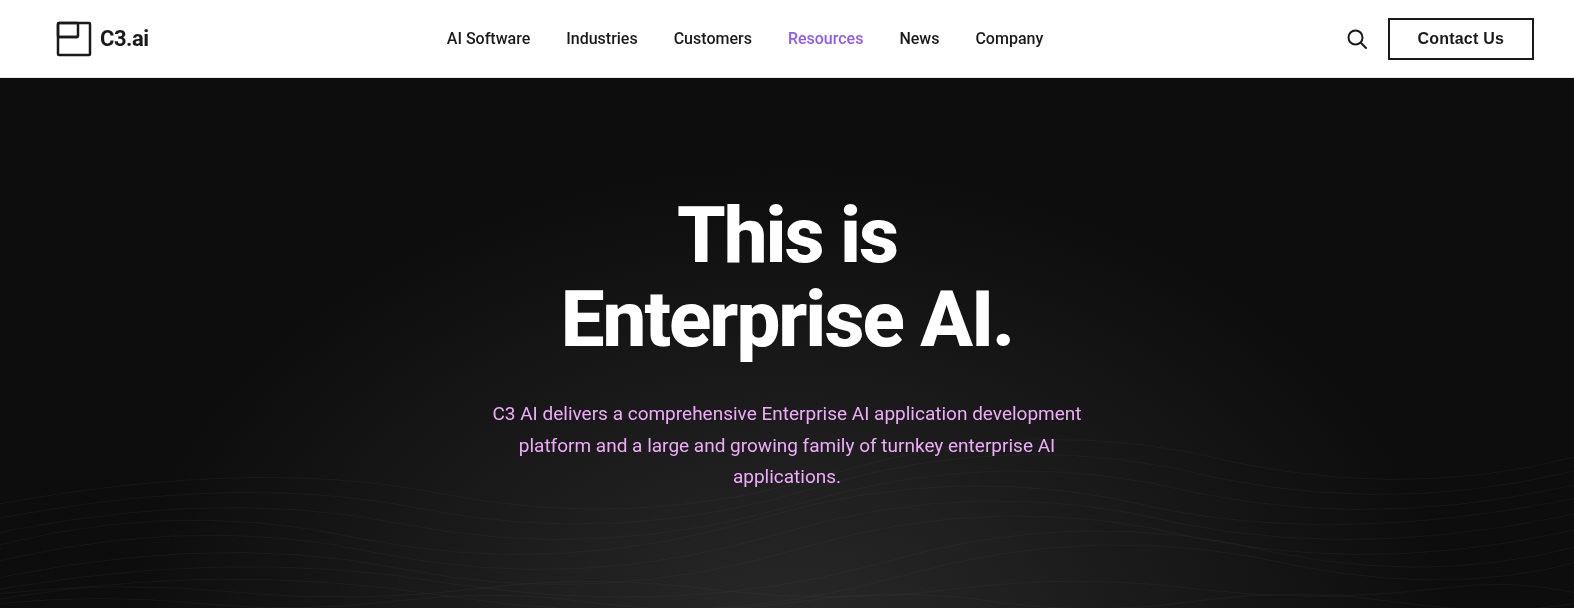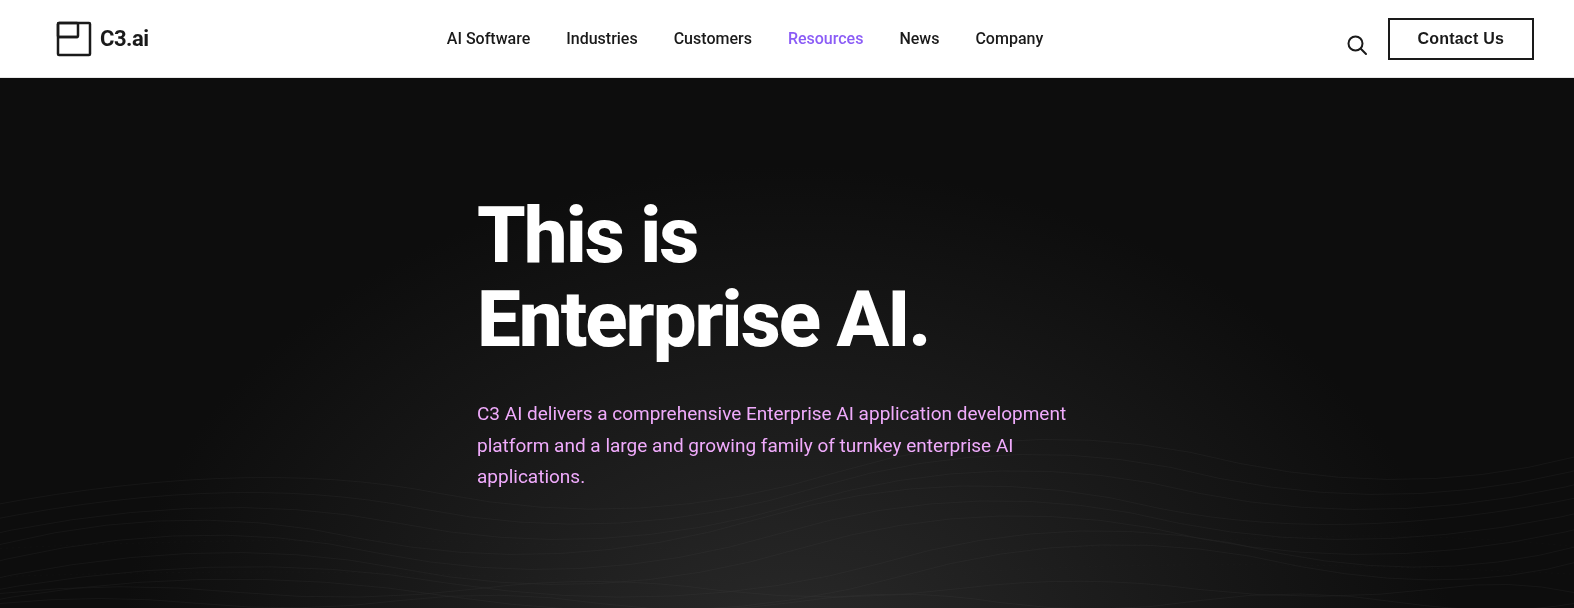--- a/index.html
+++ b/index.html
@@ -61,21 +61,21 @@
       color: #1a1a1a;
       transition: color 0.2s;
     }
 
     .nav-links li a.resources {
       color: #8b5cf6;
     }
 
     .nav-right {
       display: flex;
-      align-items: flex-end;
+      align-items: center;
       gap: 16px;
     }
 
     .search-icon-btn {
       background: none;
       border: none;
       cursor: pointer;
       padding: 4px;
       display: flex;
       align-items: center;
@@ -121,21 +121,21 @@
       bottom: 0;
       left: 0;
       width: 100%;
       height: 55%;
       opacity: 0.35;
     }
 
     .hero-content {
       position: relative;
       z-index: 2;
-      text-align: left;
+      text-align: center;
       padding: 0 20px;
       max-width: 900px;
     }
 
     .hero-heading {
       color: #ffffff;
       font-size: 78px;
       font-weight: 800;
       line-height: 1.08;
       letter-spacing: -2px;

